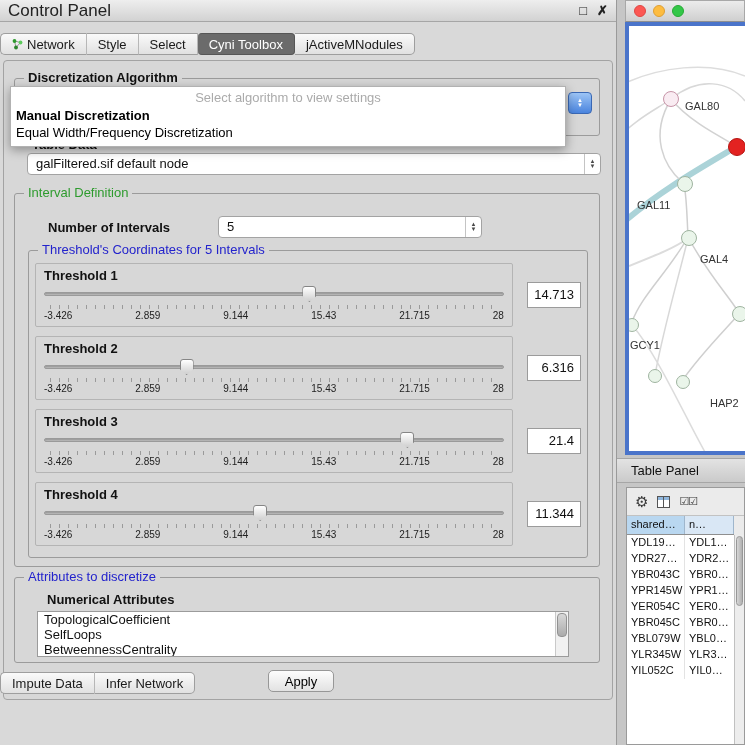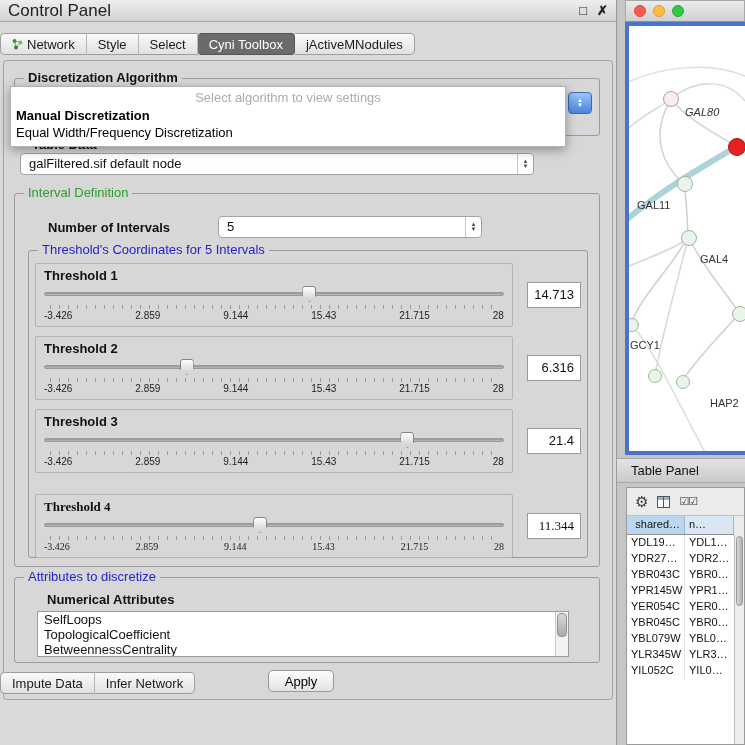--- a/index.html
+++ b/index.html
@@ -77,21 +77,21 @@
 
   .tp-bar { position:absolute; left:0; right:0; top:458px; height:25px; background:linear-gradient(#e3e3e3,#cacaca); border-top:1px solid #a6a6a6; border-bottom:1px solid #a6a6a6; display:flex; align-items:center; padding-left:14px; font-size:13px; color:#111; }
 
   .tbl-window { position:absolute; left:9px; top:487px; right:0; bottom:0; background:#ebebeb; border:1px solid #9a9a9a; }
   .tbl-toolbar { position:absolute; left:0; right:0; top:0; height:28px; display:flex; align-items:center; gap:9px; padding-left:8px; border-bottom:1px solid #c2c2c2; }
   .gear { font-size:15px; color:#3a3a3a; line-height:1; }
   .col-icon { width:13px; height:12px; border:1px solid #555; background:linear-gradient(90deg,transparent 5px,#555 5px,#555 6px,transparent 6px), linear-gradient(#8fb6dd 0 3px, #fff 3px); display:inline-block; }
   .checks { font-size:11px; color:#333; letter-spacing:-1px; }
   .tbl-header { position:absolute; left:0; right:10px; top:28px; height:19px; display:flex; border-bottom:1px solid #8f8f8f; font-size:11px; }
   .hcell { padding:2px 4px; overflow:hidden; white-space:nowrap; border-right:1px solid #9fb6cc; }
-  .hcell.c1 { width:58px; background:#b9d7f0;text-align:right; }
+  .hcell.c1 { width:58px; background:#b9d7f0; }
   .hcell.c2 { flex:1; background:#d9e7f5; }
   .tbl-body { position:absolute; left:0; right:10px; top:47px; bottom:0; background:#fff; overflow:hidden; }
   .trow { display:flex; height:16px; font-size:11px; }
   .tcell { padding:1px 4px; white-space:nowrap; overflow:hidden; }
   .tcell.c1 { width:58px; border-right:1px solid #e3e3e3; }
   .tcell.c2 { flex:1; }
   .tbl-scroll { position:absolute; right:0; top:47px; bottom:0; width:10px; background:#ededed; border-left:1px solid #c0c0c0; }
   .tbl-scroll .sthumb { margin:1px; height:70px; background:linear-gradient(90deg,#d6d6d6,#b0b0b0); border:1px solid #979797; border-radius:4px; }
 </style>
 </head>
@@ -143,21 +143,21 @@
       <span>▼</span>
     </div>
 
     <div class="popup">
       <div class="ph">Select algorithm to view settings</div>
       <div class="item first">Manual Discretization</div>
       <div class="item">Equal Width/Frequency Discretization</div>
     </div>
 
     <div class="plain-label" style="left:22px; top:137px;">Table Data</div>
-    <div class="combo" style="left:20px; top:153px; width:514px;">
+    <div class="combo" style="left:27px; top:153px; width:574px;">
       <span class="txt">galFiltered.sif default node</span>
       <span class="stepper">
           <span>▲</span>
           <span>▼</span>
         </span>
     </div>
 
     <div class="groupbox" style="left:14px; top:193px; width:586px; height:374px;">
       <span class="legend green">Interval Definition</span>
     </div>
@@ -226,21 +226,21 @@
               <span>2.859</span>
               <span>9.144</span>
               <span>15.43</span>
               <span>21.715</span>
               <span>28</span>
             </div>
         </div>
         <div class="th-value">21.4</div>
       </div>
 
-      <div class="th-row" style="top:243px;font-family:Liberation Serif, serif;">
+      <div class="th-row" style="top:231px;">
         <div class="th-panel">
           <div class="th-label">Threshold 4</div>
           <div class="slider">
             <div class="track"></div>
             <div class="thumb" style="left: calc(47% - 7px);"></div>
           </div>
           <div class="ticks"></div>
           <div class="scale">
               <span>-3.426</span>
               <span>2.859</span>
@@ -252,22 +252,22 @@
         </div>
         <div class="th-value">11.344</div>
       </div>
     </div>
 
     <div class="groupbox" style="left:14px; top:577px; width:586px; height:86px;">
       <span class="legend blue">Attributes to discretize</span>
       <div class="plain-label" style="left:22px; top:14px;">Numerical Attributes</div>
       <div class="attr-list" style="left:22px; top:33px; width:532px; height:46px;">
         <div>
+            <div class="attr-item">TopologicalCoefficient</div>
             <div class="attr-item">SelfLoops</div>
-            <div class="attr-item">TopologicalCoefficient</div>
             <div class="attr-item">BetweennessCentrality</div>
           </div>
         <div class="attr-scroll">
             <div class="sthumb"></div>
           </div>
       </div>
     </div>
 
     <button class="apply-btn">Apply</button>
 
@@ -300,21 +300,21 @@
           <path d="M55,157 C58,175 58,193 59,210" stroke="#cfcfcf" stroke-width="1.5" fill="none"></path>
           <path d="M59,211 C40,245 12,270 3,296" stroke="#cfcfcf" stroke-width="1.5" fill="none"></path>
           <path d="M59,211 C80,250 100,270 110,287" stroke="#cfcfcf" stroke-width="1.5" fill="none"></path>
           <path d="M53,355 C70,330 95,305 110,288" stroke="#cfcfcf" stroke-width="1.5" fill="none"></path>
           <path d="M26,349 C35,300 50,250 59,212" stroke="#d8d8d8" stroke-width="1.5" fill="none"></path>
           <path d="M0,240 C30,228 45,222 58,213" stroke="#dcdcdc" stroke-width="2" fill="none"></path>
           <path d="M3,299 C30,330 60,400 80,433" stroke="#dcdcdc" stroke-width="1.5" fill="none"></path>
         </svg>
         <div style="position:absolute; left:0; top:0; width:116px; height:433px;">
             <div class="net-node" style="left: 34px; top: 65px; width: 16px; height: 16px; background: rgb(249, 236, 242); border-color: rgb(199, 149, 168);"></div>
-            <div class="net-label" style="left: 56px; top: 80px; font-style: italic;">GAL80</div>
+            <div class="net-label" style="left: 56px; top: 74px;">GAL80</div>
             <div class="net-node" style="left: 99px; top: 112px; width: 18px; height: 18px; background: rgb(227, 34, 33); border-color: rgb(181, 21, 18);"></div>
             <div class="net-node" style="left: 48px; top: 150px; width: 16px; height: 16px; background: rgb(234, 245, 234); border-color: rgb(159, 180, 160);"></div>
             <div class="net-label" style="left: 8px; top: 173px;">GAL11</div>
             <div class="net-node" style="left: 52px; top: 204px; width: 16px; height: 16px; background: rgb(234, 245, 234); border-color: rgb(159, 180, 160);"></div>
             <div class="net-label" style="left: 71px; top: 227px;">GAL4</div>
             <div class="net-node" style="left: -4px; top: 292px; width: 14px; height: 14px; background: rgb(234, 245, 234); border-color: rgb(159, 180, 160);"></div>
             <div class="net-label" style="left: 1px; top: 313px;">GCY1</div>
             <div class="net-node" style="left: 19px; top: 343px; width: 14px; height: 14px; background: rgb(234, 245, 234); border-color: rgb(159, 180, 160);"></div>
             <div class="net-node" style="left: 47px; top: 349px; width: 14px; height: 14px; background: rgb(234, 245, 234); border-color: rgb(159, 180, 160);"></div>
             <div class="net-label" style="left: 81px; top: 371px;">HAP2</div>

